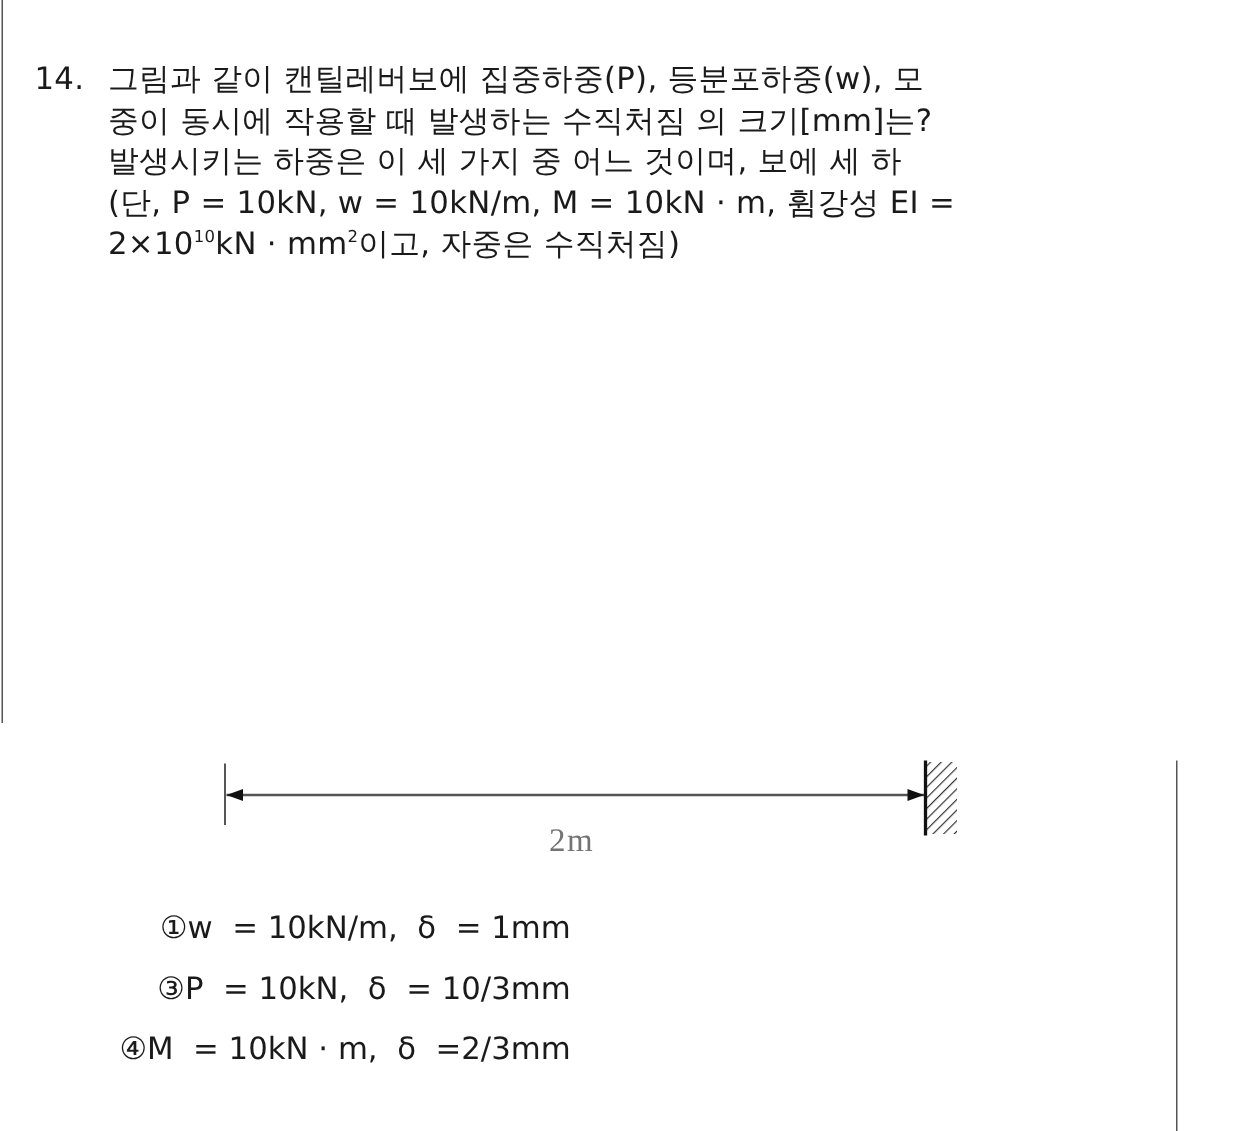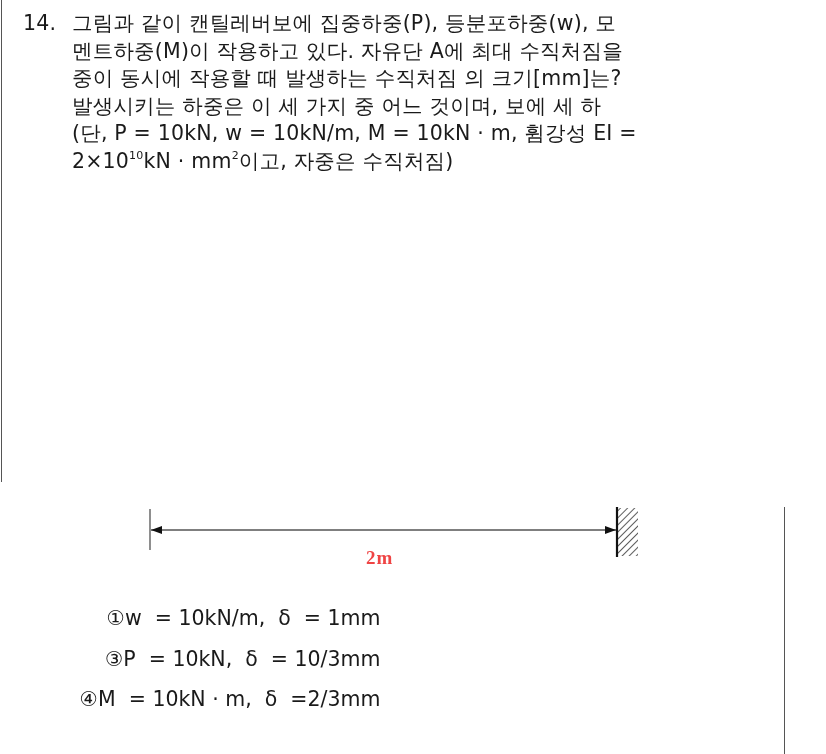--- a/index.html
+++ b/index.html
@@ -43,43 +43,43 @@
     .q-line {
       white-space: nowrap;
       display: block;
     }
     .q-line.indent {
       padding-left: 49px;
     }
     .q-num {
       display: inline-block;
       width: 49px;
+      margin-top: 29px;
     }
     sup {
       font-size: 11px;
       line-height: 0;
       position: relative;
       top: -1px;
     }
     .diagram {
       position: absolute;
       left: 140px;
       top: 500px;
       width: 510px;
       height: 80px;
     }
     .dim-label {
       position: absolute;
       left: 226px;
       top: 47px;
       font-family: "Liberation Serif", "DejaVu Serif", serif;
-      font-size: 19px;
-      color: #ef4444;
+      font-size: 22px;
+      color: #737373;
       letter-spacing: 1px;
-      font-weight: bold;
     }
     .choices {
       position: absolute;
       left: 68px;
       top: 598px;
       font-size: 20.5px;
       line-height: 40.5px;
     }
     .choice {
       white-space: pre;
@@ -92,21 +92,20 @@
     }
   </style>
 </head>
 <body>
 
 <div class="left-border"></div>
 <div class="right-border"></div>
 
 <div class="question">
   <span class="q-line"><span class="q-num">14.</span><span>그림과 같이 캔틸레버보에 집중하중(P), 등분포하중(w), 모</span></span>
-  <span class="q-line indent">멘트하중(M)이 작용하고 있다. 자유단 A에 최대 수직처짐을</span>
   <span class="q-line indent">중이 동시에 작용할 때 발생하는 수직처짐 의 크기[mm]는?</span>
   <span class="q-line indent">발생시키는 하중은 이 세 가지 중 어느 것이며, 보에 세 하</span>
   <span class="q-line indent">(단, P = 10kN, w = 10kN/m, M = 10kN · m, 휨강성 EI =</span>
   <span class="q-line indent"><span>2×10</span><sup>10</sup><span>kN · mm</span><sup>2</sup><span>이고, 자중은 수직처짐)</span></span>
 </div>
 
 <div class="diagram">
   <svg width="510" height="80" viewBox="0 0 510 80">
     <defs>
       <pattern id="hatch" patternUnits="userSpaceOnUse" width="5" height="5" patternTransform="rotate(45)">

